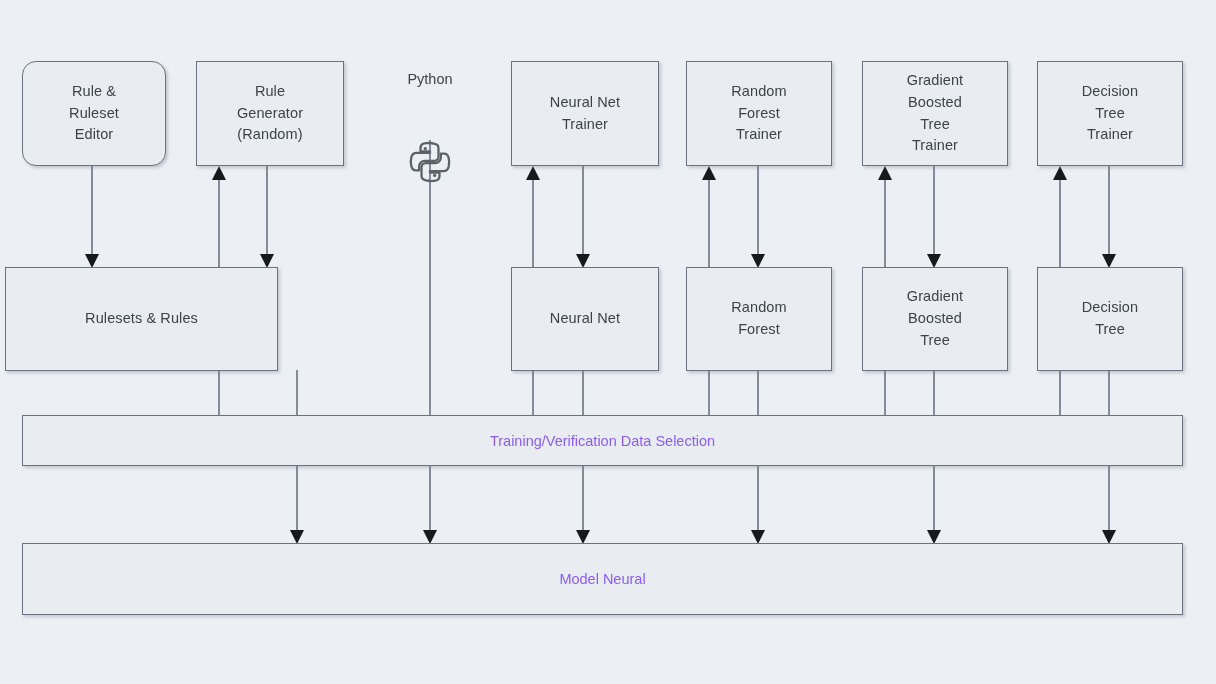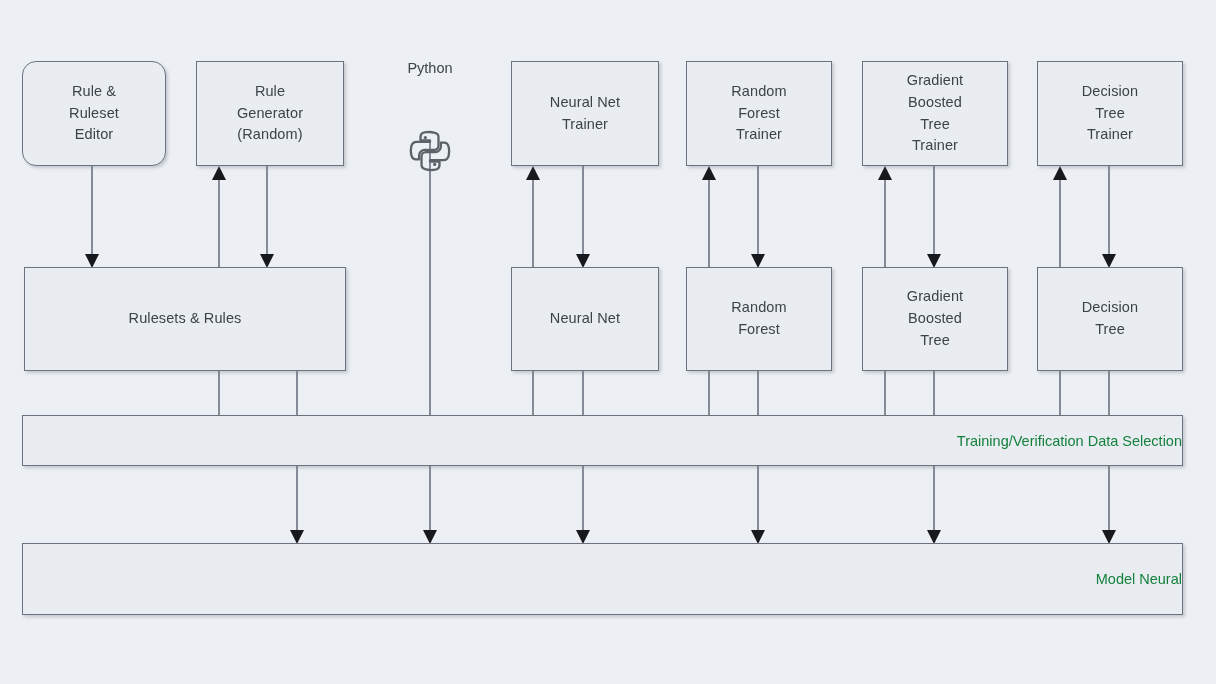--- a/index.html
+++ b/index.html
@@ -36,22 +36,22 @@
   .node .label { white-space: pre-line; display: block; }
 
   .bar {
     position: absolute;
     box-sizing: border-box;
     background: #e9edf1;
     border: 1px solid #6b7280;
     box-shadow: 2px 2px 3px rgba(120,130,145,0.35);
     display: flex;
     align-items: center;
-    justify-content: flex-end;
-    color: #15803d;
+    justify-content: center;
+    color: #8b5cf6;
     font-size: 14.5px;
     z-index: 3;
   }
 
   
   .python-block {
     position: absolute;
     display: flex;
     flex-direction: column;
     align-items: center;
@@ -165,21 +165,21 @@
 Ruleset
 Editor</span>
   </div>
 
   <div class="node" style="left:196px; top:61px; width:148px; height:105px;">
     <span class="label">Rule
 Generator
 (Random)</span>
   </div>
 
-  <div class="python-block" style="left:386px; top:60px; width:88px;gap:48px;">
+  <div class="python-block" style="left:386px; top:71px; width:88px;gap:48px;">
     <span class="python-caption">Python</span>
     <svg class="python-logo" viewBox="0 0 64 64" xmlns="http://www.w3.org/2000/svg">
       <g fill="none" stroke="#5b6268" stroke-width="3.2" stroke-linejoin="round">
         <path d="M31.8 5.5c-4.2 0-7.3.4-9.4 1.1-2.8 1-3.6 2.9-3.6 6.1v4.6h13.2v1.9H13.4c-3.6 0-6.4 2.1-7.4 6.1-1.1 4.6-1.1 7.5 0 12.3 0.9 3.6 2.7 6.1 6.3 6.1h4.6v-5.6c0-4 3.5-7.6 7.6-7.6h13.1c3.4 0 6.2-2.8 6.2-6.2V12.7c0-3.3-2.8-5.8-6.2-6.3-2.1-.4-4.3-.6-5.8-.9z"></path>
         <path d="M32.2 58.5c4.2 0 7.3-.4 9.4-1.1 2.8-1 3.6-2.9 3.6-6.1v-4.6H32v-1.9h18.6c3.6 0 6.4-2.1 7.4-6.1 1.1-4.6 1.1-7.5 0-12.3-.9-3.6-2.7-6.1-6.3-6.1h-4.6v5.6c0 4-3.5 7.6-7.6 7.6H26.4c-3.4 0-6.2 2.8-6.2 6.2v11.6c0 3.3 2.8 5.8 6.2 6.3 2.1.4 4.3.6 5.8.9z"></path>
       </g>
       <circle cx="25.5" cy="13.3" r="2.3" fill="#5b6268"></circle>
       <circle cx="38.5" cy="50.7" r="2.3" fill="#5b6268"></circle>
     </svg>
   </div>
@@ -201,21 +201,21 @@
 Tree
 Trainer</span>
   </div>
 
   <div class="node" style="left:1037px; top:61px; width:146px; height:105px;">
     <span class="label">Decision
 Tree
 Trainer</span>
   </div>
 
-  <div class="node" style="left:24px; top:267px; width:322px; height:104px;align-items:center;">
+  <div class="node" style="left:5px; top:267px; width:273px; height:104px;align-items:center;">
     <span class="label">Rulesets &amp; Rules</span>
   </div>
 
   <div class="node" style="left:511px; top:267px; width:148px; height:104px;">
     <span class="label">Neural Net</span>
   </div>
 
   <div class="node" style="left:686px; top:267px; width:146px; height:104px;">
     <span class="label">Random
 Forest</span>

